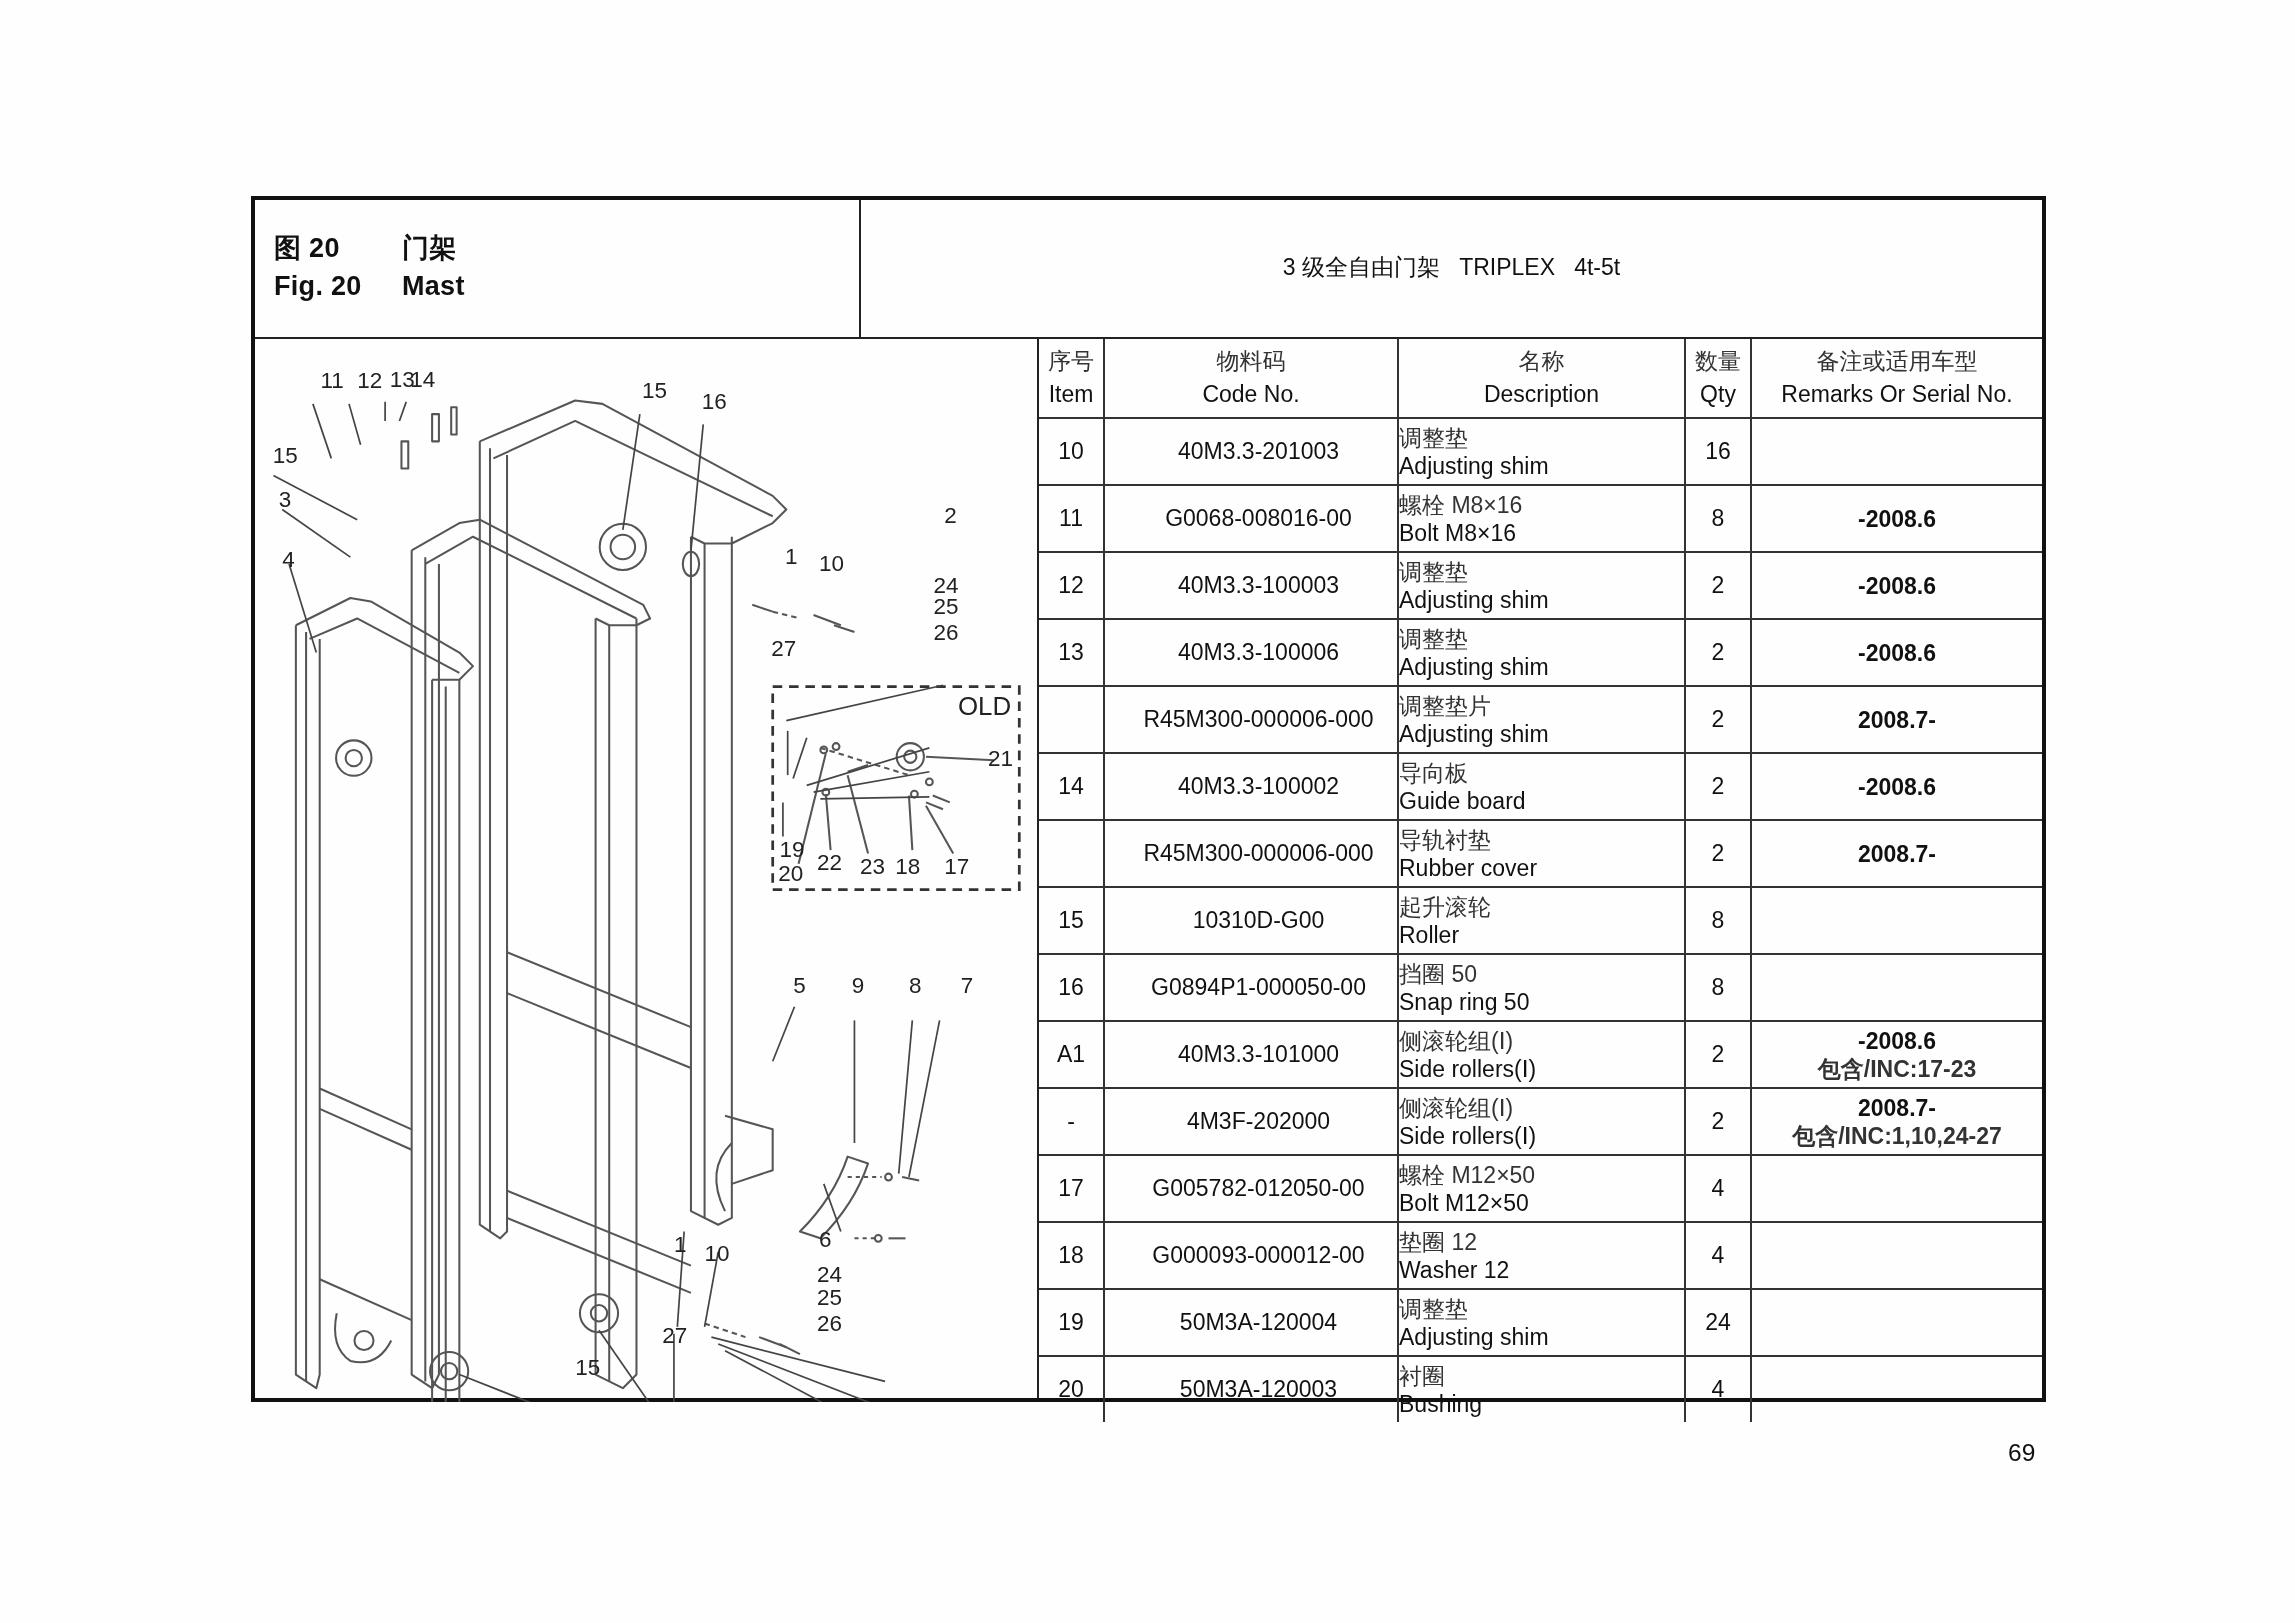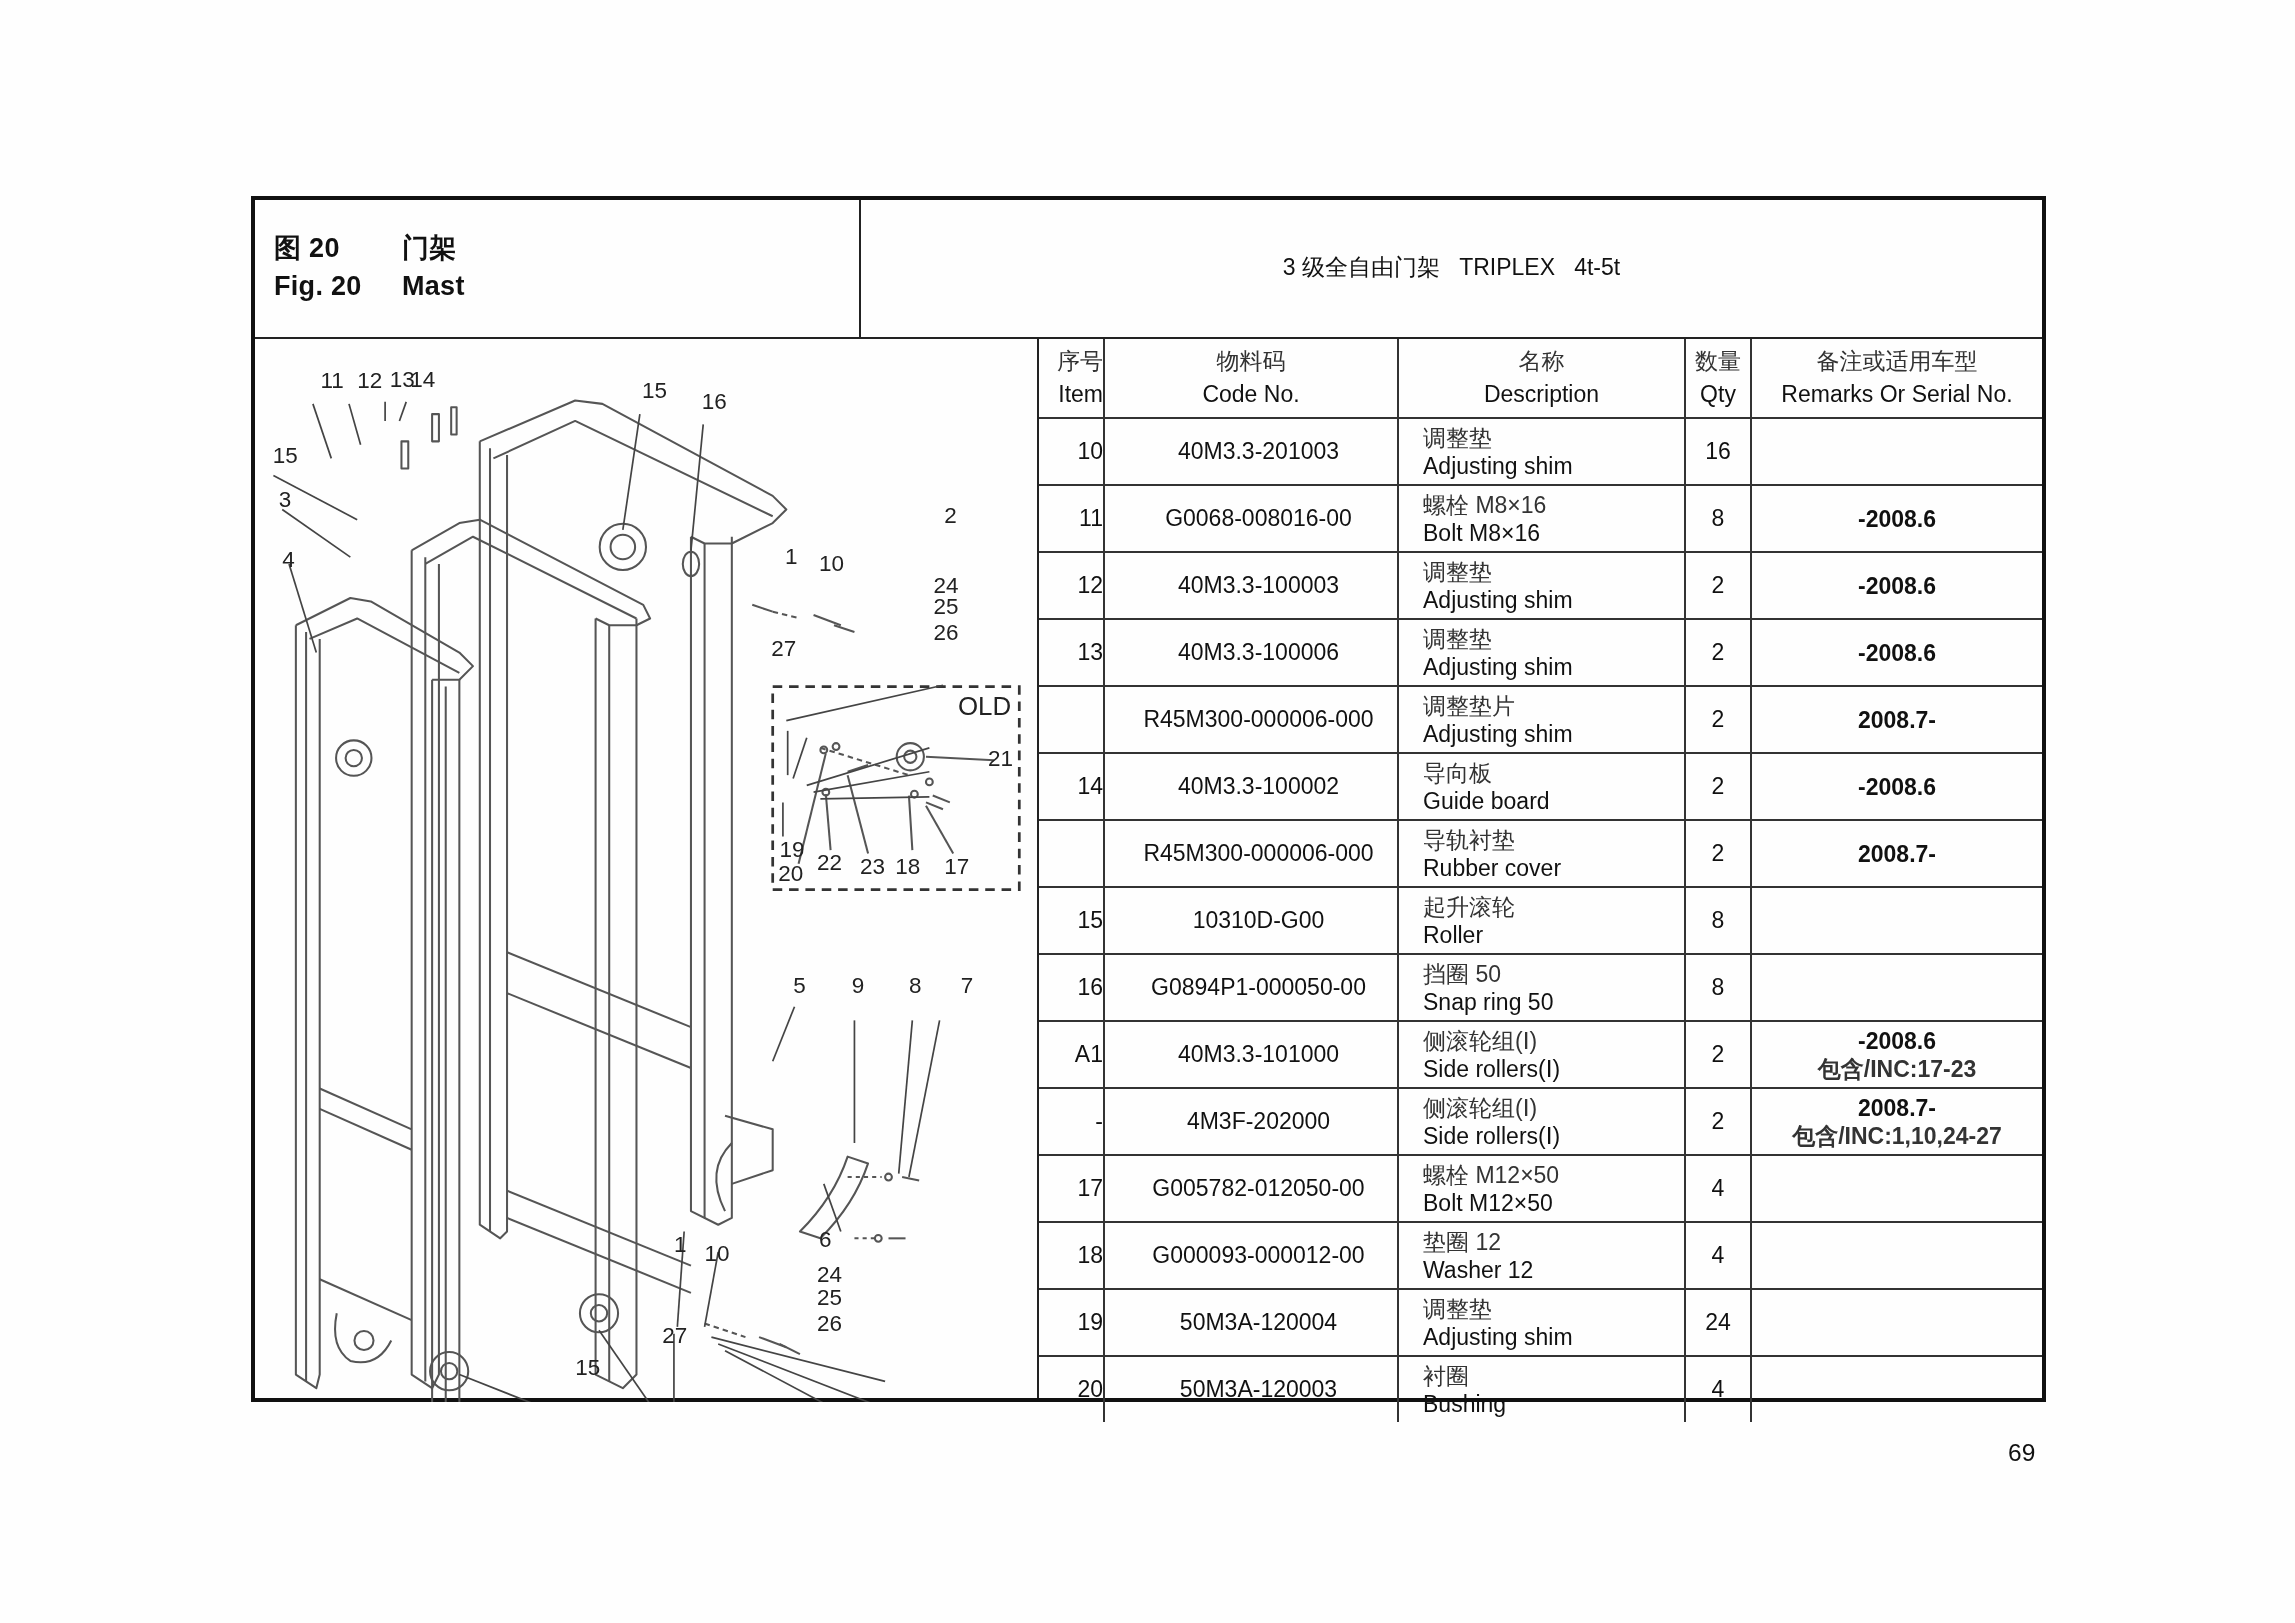--- a/index.html
+++ b/index.html
@@ -21,24 +21,24 @@
              border-right:2px solid #222; box-sizing:border-box; }
   .diagram svg { position:absolute; left:0; top:0; }
   .tbl { position:absolute; left:784px; top:139px; right:0; bottom:0; }
   table { border-collapse:collapse; width:100%; height:100%; table-layout:fixed; }
   td, th { border:2px solid #333; font-weight:normal; font-size:23px; padding:0; }
   th { height:78px; text-align:center; line-height:33px; vertical-align:middle; }
   td { height:65px; vertical-align:middle; }
   tr:first-child th { border-top:none; }
   tr:last-child td { border-bottom:none; }
   td:last-child, th:last-child { border-right:none; }
-  td:first-child, th:first-child { border-left:none;text-align:right; }
+  td:first-child, th:first-child { border-left:none; }
   .c-item { text-align:center; }
   .c-code { padding-left:15px;text-align:center; }
-  .c-desc { padding-left:24px; line-height:28px; }
+  .c-desc { padding-left:0; line-height:28px; }
   .c-qty { text-align:center; }
   .c-rem { text-align:center; line-height:28px;font-weight:bold; }
   .cn { display:block; color:#333; }
   .en { display:block; }
   .page-num { position:absolute; left:2008px; top:1439px; font-size:24.5px; }
   .callout { font-family:"Liberation Sans",sans-serif; font-size:33px; fill:#222; }
 </style>
 </head>
 <body>
 

